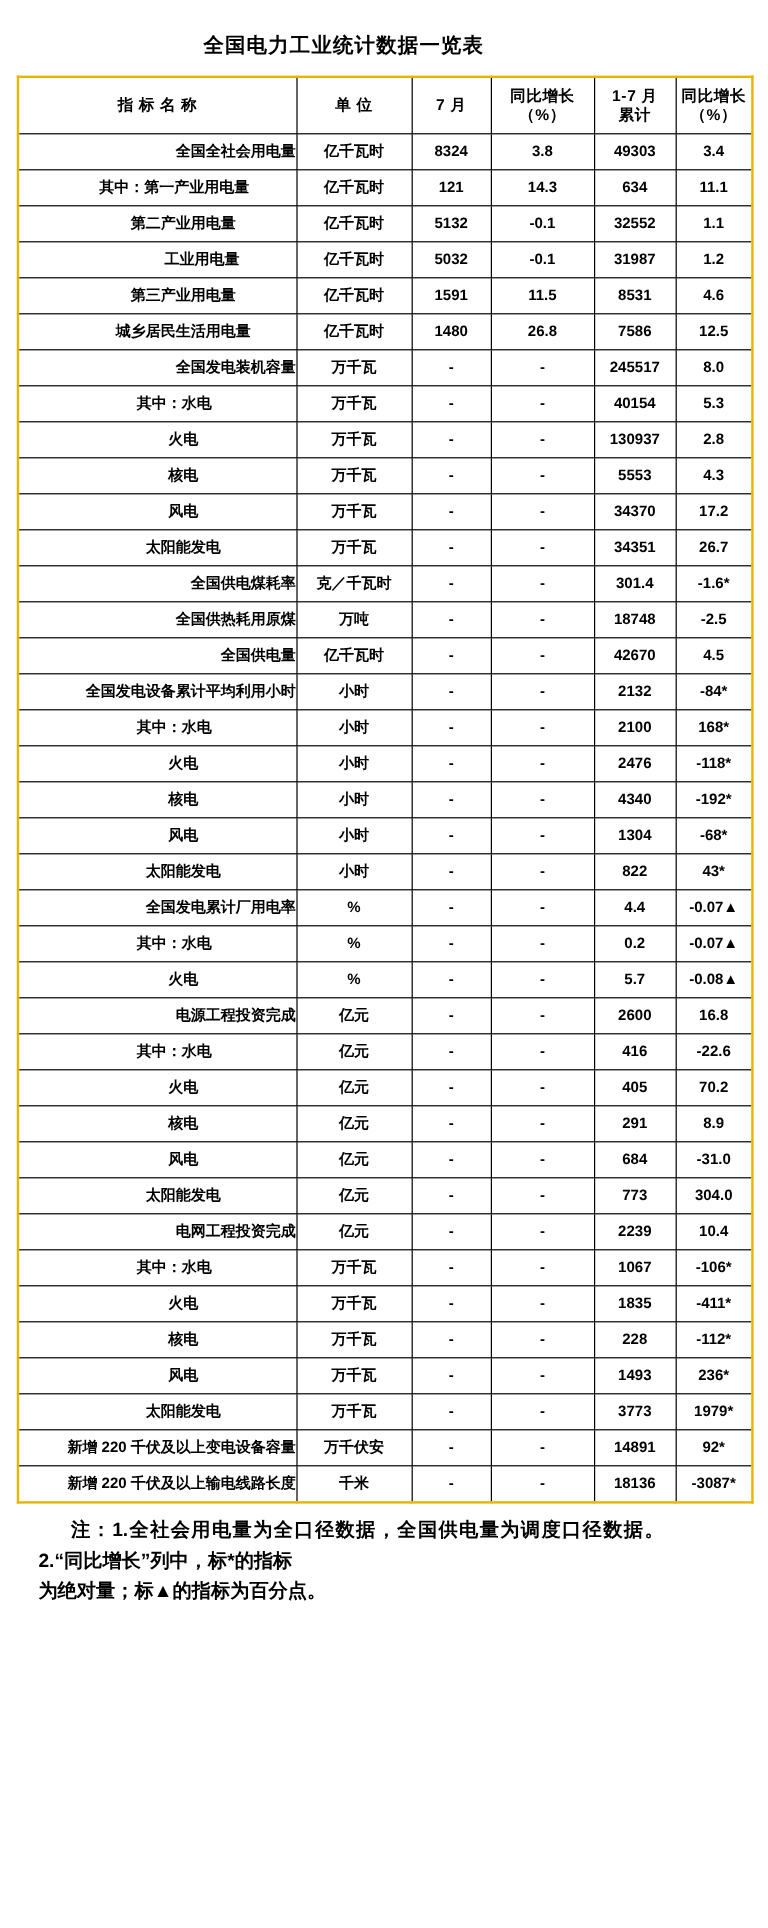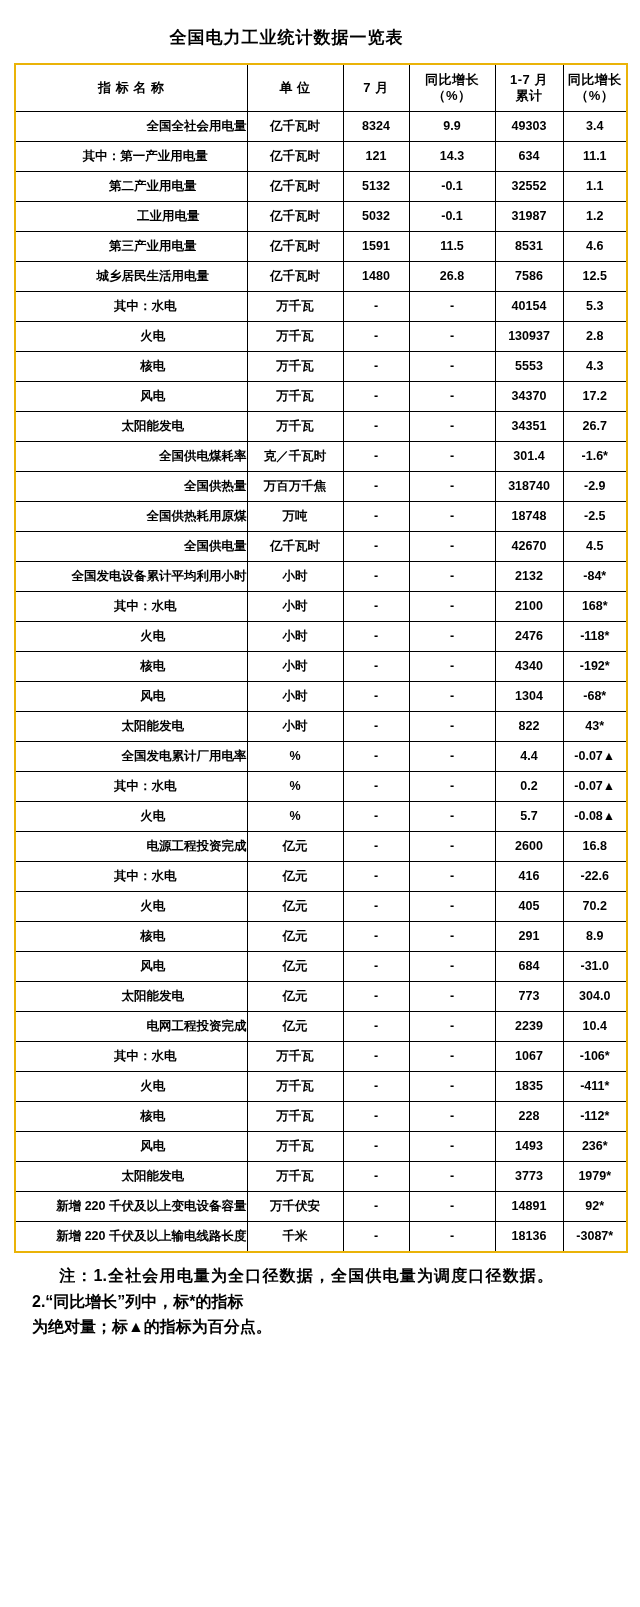--- a/index.html
+++ b/index.html
@@ -107,21 +107,21 @@
           <span class="hdr-two-line">同比增长</span>
           <span class="hdr-two-line">（%）</span>
         </th>
       </tr>
     </thead>
     <tbody id="tbody">
         <tr>
           <td class="label lvl0">全国全社会用电量</td>
           <td>亿千瓦时</td>
           <td>8324</td>
-          <td>9.9</td>
+          <td>3.8</td>
           <td>49303</td>
           <td>3.4</td>
         </tr>
         <tr>
           <td class="label lvl1">其中：第一产业用电量</td>
           <td>亿千瓦时</td>
           <td>121</td>
           <td>14.3</td>
           <td>634</td>
           <td>11.1</td>
@@ -152,20 +152,28 @@
         </tr>
         <tr>
           <td class="label lvl2">城乡居民生活用电量</td>
           <td>亿千瓦时</td>
           <td>1480</td>
           <td>26.8</td>
           <td>7586</td>
           <td>12.5</td>
         </tr>
         <tr>
+          <td class="label lvl0">全国发电装机容量</td>
+          <td>万千瓦</td>
+          <td>-</td>
+          <td>-</td>
+          <td>245517</td>
+          <td>8.0</td>
+        </tr>
+        <tr>
           <td class="label lvl1">其中：水电</td>
           <td>万千瓦</td>
           <td>-</td>
           <td>-</td>
           <td>40154</td>
           <td>5.3</td>
         </tr>
         <tr>
           <td class="label lvl2">火电</td>
           <td>万千瓦</td>
@@ -198,28 +206,20 @@
           <td>34351</td>
           <td>26.7</td>
         </tr>
         <tr>
           <td class="label lvl0">全国供电煤耗率</td>
           <td>克／千瓦时</td>
           <td>-</td>
           <td>-</td>
           <td>301.4</td>
           <td>-1.6*</td>
-        </tr>
-        <tr>
-          <td class="label lvl0">全国供热量</td>
-          <td>万百万千焦</td>
-          <td>-</td>
-          <td>-</td>
-          <td>318740</td>
-          <td>-2.9</td>
         </tr>
         <tr>
           <td class="label lvl0">全国供热耗用原煤</td>
           <td>万吨</td>
           <td>-</td>
           <td>-</td>
           <td>18748</td>
           <td>-2.5</td>
         </tr>
         <tr>

